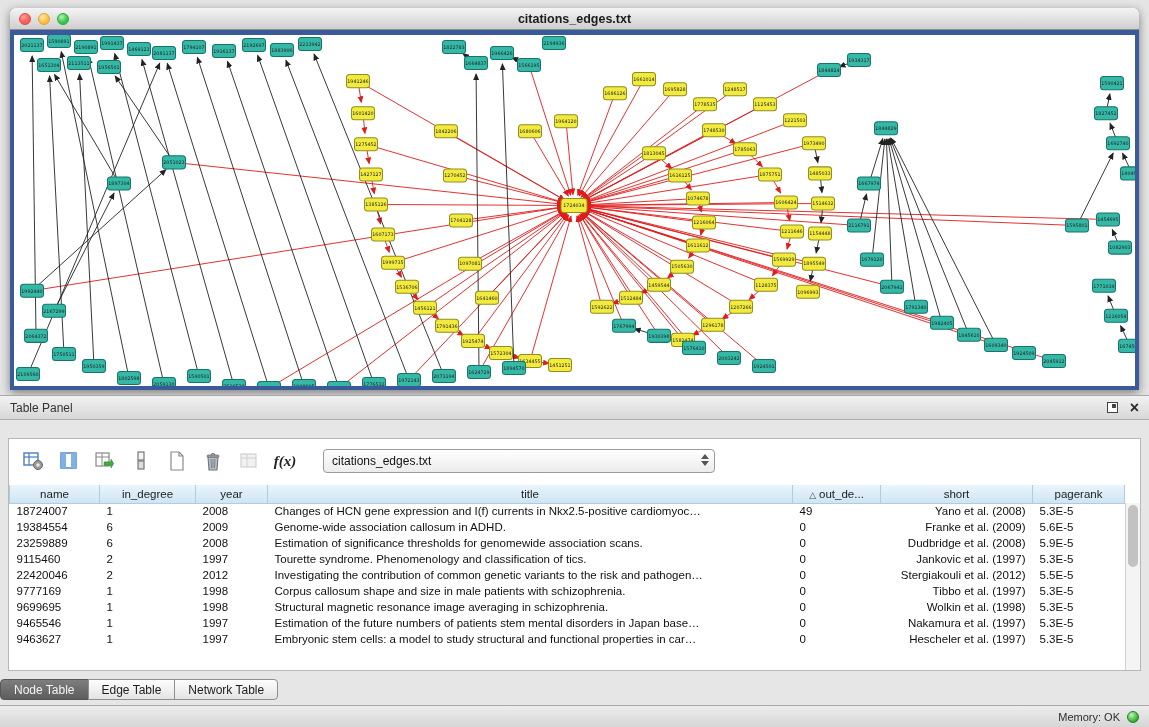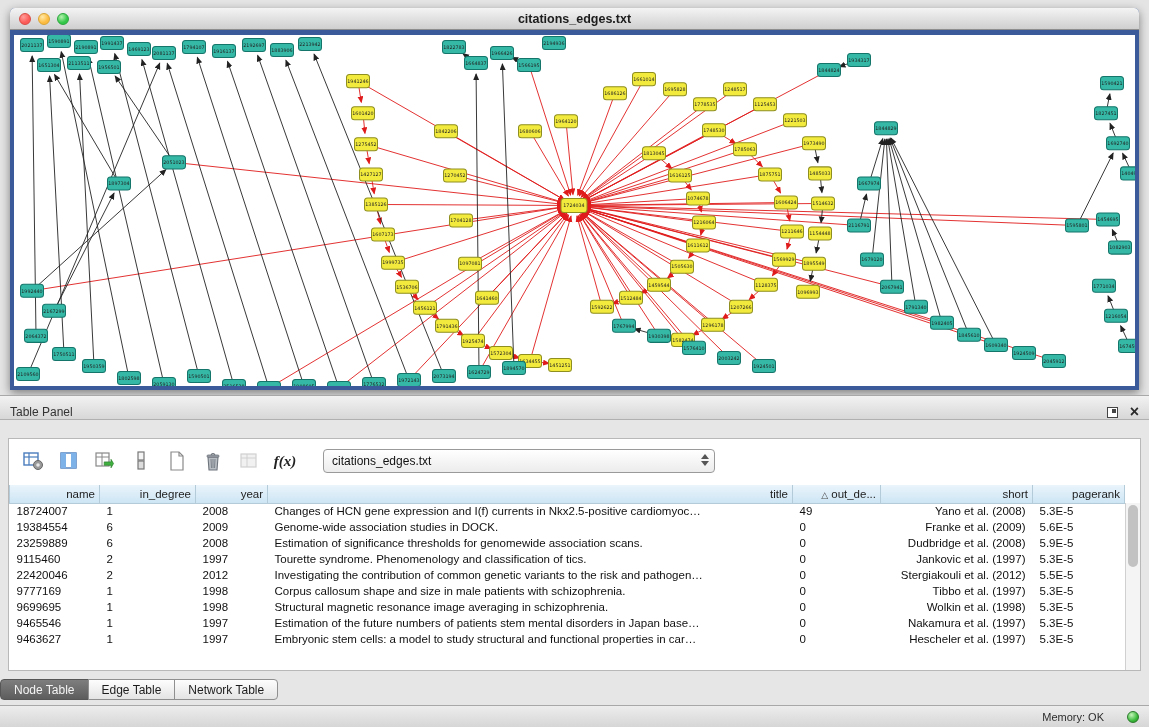--- a/index.html
+++ b/index.html
@@ -29,21 +29,21 @@
   .net-frame { position:absolute; top:23px; left:0; right:0; bottom:0; padding:4px; background:#3a5a99; }
   .net-frame svg { width:100%; height:100%; background:#ffffff; display:block; }
 
   
   .table-panel {
     position:absolute; left:0; top:395px; right:0; bottom:22px;
     background:#e6e6e6; border-top:1px solid #a8a8a8;
   }
   .panel-header {
     height:24px; background:linear-gradient(#f2f2f2,#d7d7d7);
-    border-bottom:1px solid #b0b0b0; display:flex; align-items:flex-end; padding:0 10px;
+    border-bottom:1px solid #b0b0b0; display:flex; align-items:center; padding:0 10px;
   }
   .panel-title { font-size:12px; color:#333; }
   .panel-actions { margin-left:auto; display:flex; align-items:center; gap:12px; }
   .float-ic { width:11px; height:11px; border:1.5px solid #444; position:relative; display:inline-block; background:#fff; }
   .float-ic::after { content:""; position:absolute; right:1px; top:1px; width:4px; height:4px; background:#444; }
   .close-ic { font-size:16px; font-weight:bold; color:#2a2a2a; line-height:14px; cursor:default; }
 
   .panel-content {
     position:absolute; top:42px; left:8px; right:8px; height:233px;
     background:#fff; border:1px solid #b8b8b8;
@@ -58,21 +58,21 @@
   }
   .combo-arrows { position:absolute; right:5px; top:4px; display:flex; flex-direction:column; gap:2px; }
   .combo-arrows i { display:block; width:0; height:0; border-left:4px solid transparent; border-right:4px solid transparent; }
   .combo-arrows i.up { border-bottom:5px solid #555; }
   .combo-arrows i.dn { border-top:5px solid #555; }
 
   .table-area { position:absolute; top:46px; left:0; right:0; bottom:0; overflow:hidden; }
   table.node-table { border-collapse:collapse; table-layout:fixed; width:calc(100% - 15px); font-size:11.5px; }
   table.node-table th {
     background:linear-gradient(#eaf4fb,#cde5f4); border:1px solid #b4cbda; border-top:none;
-    height:18px; font-weight:normal; color:#1d1d1d; text-align:right; padding:0 4px;
+    height:18px; font-weight:normal; color:#1d1d1d; text-align:center; padding:0 4px;
     white-space:nowrap; overflow:hidden;
   }
   table.node-table td {
     height:16px; padding:0 7px; color:#101010; white-space:nowrap; overflow:hidden; background:#fff;
   }
   td.c-center { text-align:right; }
   .sort-tri { font-size:9px; color:#4a4a4a; margin-right:3px; }
   .vscroll {
     position:absolute; right:0; top:18px; bottom:0; width:15px;
     background:#f4f4f4; border-left:1px solid #d0d0d0;
@@ -85,21 +85,21 @@
     border:1px solid #8f8f8f; background:linear-gradient(#fdfdfd,#e4e4e4); color:#1d1d1d; margin-left:-1px;
   }
   .tab:first-child { border-radius:4px 0 0 4px; margin-left:0; }
   .tab:last-child { border-radius:0 4px 4px 0; }
   .tab.active { background:linear-gradient(#7e7e7e,#5d5d5d); color:#f4f4f4; border-color:#565656; }
 
   
   .statusbar {
     position:absolute; left:0; bottom:0; width:100%; height:22px;
     background:linear-gradient(#ededed,#d6d6d6); border-top:1px solid #a8a8a8;
-    display:flex; align-items:center; justify-content:flex-end; padding:0 10px; gap:23px;
+    display:flex; align-items:center; justify-content:flex-end; padding:0 10px; gap:7px;
     font-size:11px; color:#2e2e2e;
   }
   .mem-dot { width:12px; height:12px; border-radius:50%; border:1px solid #2a7a2a;
     background:radial-gradient(circle at 35% 30%, #c4f4ba, #3dbb3d 60%, #1e8f1e); }
 </style>
 </head>
 <body>
 
 <div class="desktop">
 
@@ -860,21 +860,21 @@
                 <td>2008</td>
                 <td>Changes of HCN gene expression and I(f) currents in Nkx2.5-positive cardiomyoc…</td>
                 <td>49</td>
                 <td class="c-center">Yano et al. (2008)</td>
                 <td>5.3E-5</td>
               </tr>
               <tr>
                 <td>19384554</td>
                 <td>6</td>
                 <td>2009</td>
-                <td>Genome-wide association studies in DOCK.</td>
+                <td>Genome-wide association callosum in ADHD.</td>
                 <td>0</td>
                 <td class="c-center">Franke et al. (2009)</td>
                 <td>5.6E-5</td>
               </tr>
               <tr>
                 <td>23259889</td>
                 <td>6</td>
                 <td>2008</td>
                 <td>Estimation of significance thresholds for genomewide association scans.</td>
                 <td>0</td>

